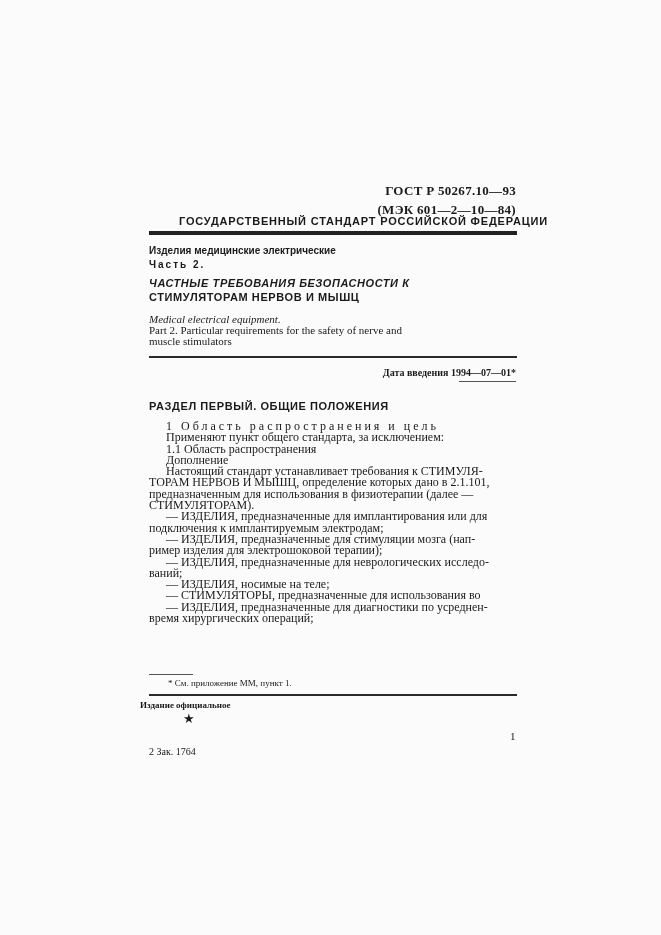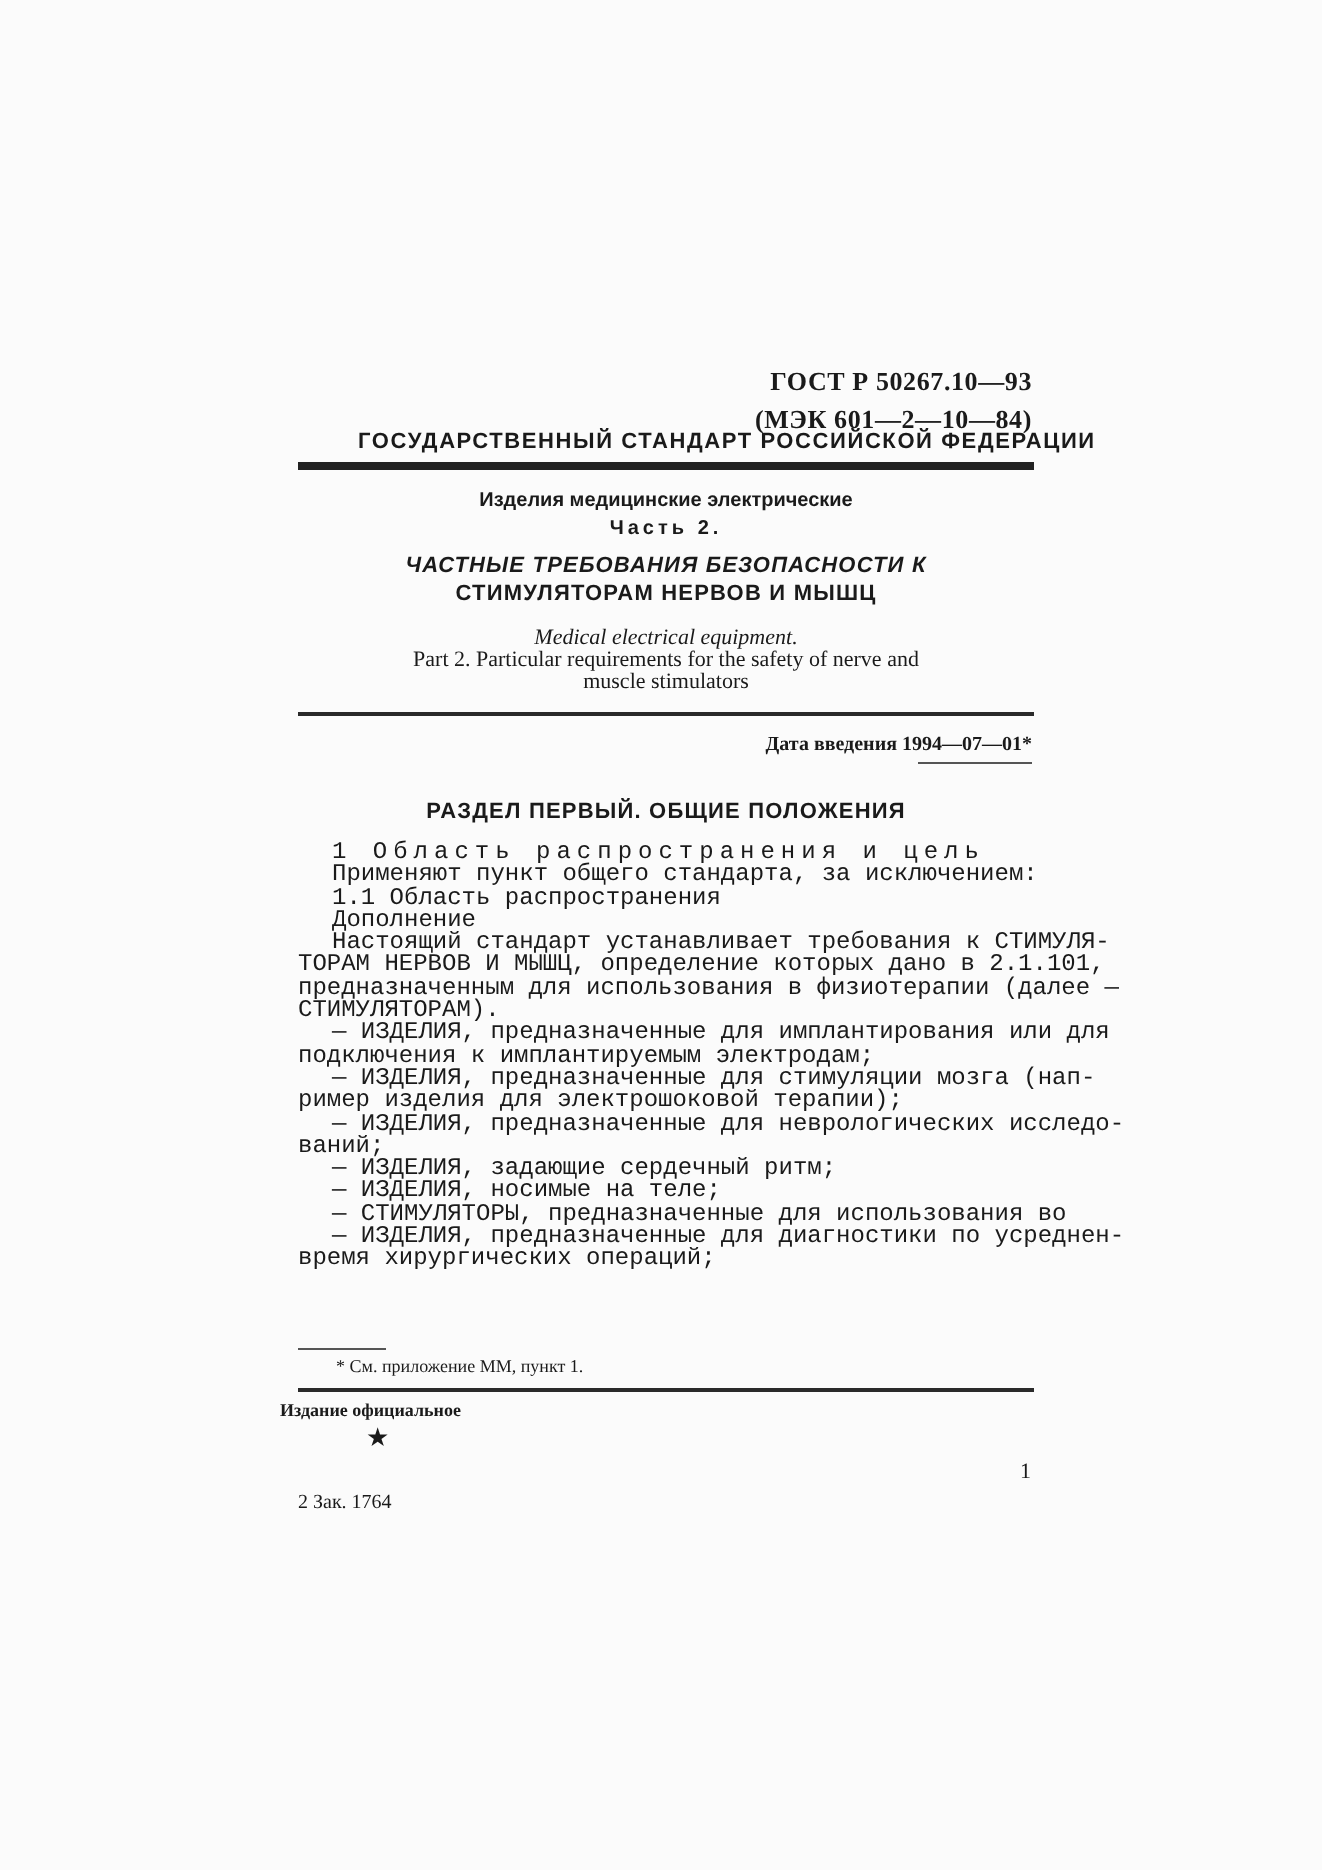--- a/index.html
+++ b/index.html
@@ -11,21 +11,21 @@
     font-family: "Liberation Serif", "DejaVu Serif", serif;
     color: #1a1a1a;
   }
   .abs { position: absolute; white-space: nowrap; }
 
   .gost-num { right: 145px; top: 183px; font-size: 13px; font-weight: bold; letter-spacing: 0.3px; }
   .iec-num  { right: 145px; top: 202px; font-size: 13px; font-weight: bold; letter-spacing: 0.3px; }
   .state-std { left: 179px; top: 215px; font-size: 11px; font-weight: bold; letter-spacing: 0.8px; font-family: "Liberation Sans", sans-serif; }
   .rule-thick { position: absolute; left: 149px; width: 368px; height: 4px; background: #222; top: 231px; }
 
-  .centered { position: absolute; left: 149px; width: 368px; text-align: center; white-space: nowrap; }
+  .centered { position: absolute; left: 149px; width: 368px; text-align: left; white-space: nowrap; }
   .subtitle1 { top: 245px; font-size: 10px; font-weight: bold; font-family: "Liberation Sans", sans-serif; }
   .subtitle2 { top: 259px; font-size: 10px; font-weight: bold; letter-spacing: 2px; font-family: "Liberation Sans", sans-serif; }
   .title1 { top: 277px; font-size: 11px; font-weight: bold; letter-spacing: 0.6px; font-family: "Liberation Sans", sans-serif; font-style: italic; }
   .title2 { top: 291px; font-size: 11px; font-weight: bold; letter-spacing: 0.6px; font-family: "Liberation Sans", sans-serif; }
   .en1 { top: 313px; font-size: 11px; font-style: italic; }
   .en2 { top: 324px; font-size: 11px; }
   .en3 { top: 335px; font-size: 11px; }
 
   .rule-medium { position: absolute; left: 149px; width: 368px; height: 2px; background: #2a2a2a; top: 356px; }
 
@@ -64,36 +64,35 @@
 <div class="centered en2">Part 2. Particular requirements for the safety of nerve and</div>
 <div class="centered en3">muscle stimulators</div>
 
 <div class="rule-medium"></div>
 
 <div class="abs intro-date">Дата введения 1994—07—01*</div>
 <div class="intro-underline"></div>
 
 <div class="centered section-head">РАЗДЕЛ ПЕРВЫЙ. ОБЩИЕ ПОЛОЖЕНИЯ</div>
 
-<div class="body" id="body-text" style="top: 421px; font-family: Liberation Mono, monospace;">
+<div class="body" id="body-text" style="top: 421px;">
     <span class="line ind spaced">1 Область распространения и цель</span>
     <span class="line ind">Применяют пункт общего стандарта, за исключением:</span>
     <span class="line ind">1.1 Область распространения</span>
     <span class="line ind">Дополнение</span>
     <span class="line ind">Настоящий стандарт устанавливает требования к СТИМУЛЯ-</span>
     <span class="line">ТОРАМ НЕРВОВ И МЫШЦ, определение которых дано в 2.1.101,</span>
     <span class="line">предназначенным для   использования в физиотерапии (далее —</span>
     <span class="line">СТИМУЛЯТОРАМ).</span>
     <span class="line ind">— ИЗДЕЛИЯ, предназначенные для имплантирования или для</span>
     <span class="line">подключения к имплантируемым электродам;</span>
     <span class="line ind">— ИЗДЕЛИЯ, предназначенные для стимуляции мозга (нап-</span>
     <span class="line">ример изделия для электрошоковой терапии);</span>
     <span class="line ind">— ИЗДЕЛИЯ, предназначенные для неврологических исследо-</span>
     <span class="line">ваний;</span>
-    <span class="line ind">— ИЗДЕЛИЯ, задающие сердечный ритм;</span>
     <span class="line ind">— ИЗДЕЛИЯ, носимые на теле;</span>
     <span class="line ind">— СТИМУЛЯТОРЫ, предназначенные для использования во</span>
     <span class="line ind">— ИЗДЕЛИЯ, предназначенные для диагностики по усреднен-</span>
     <span class="line">время хирургических операций;</span>
   </div>
 
 <div class="fn-rule"></div>
 <div class="abs footnote">* См. приложение ММ, пункт 1.</div>
 <div class="rule-bottom"></div>
 

